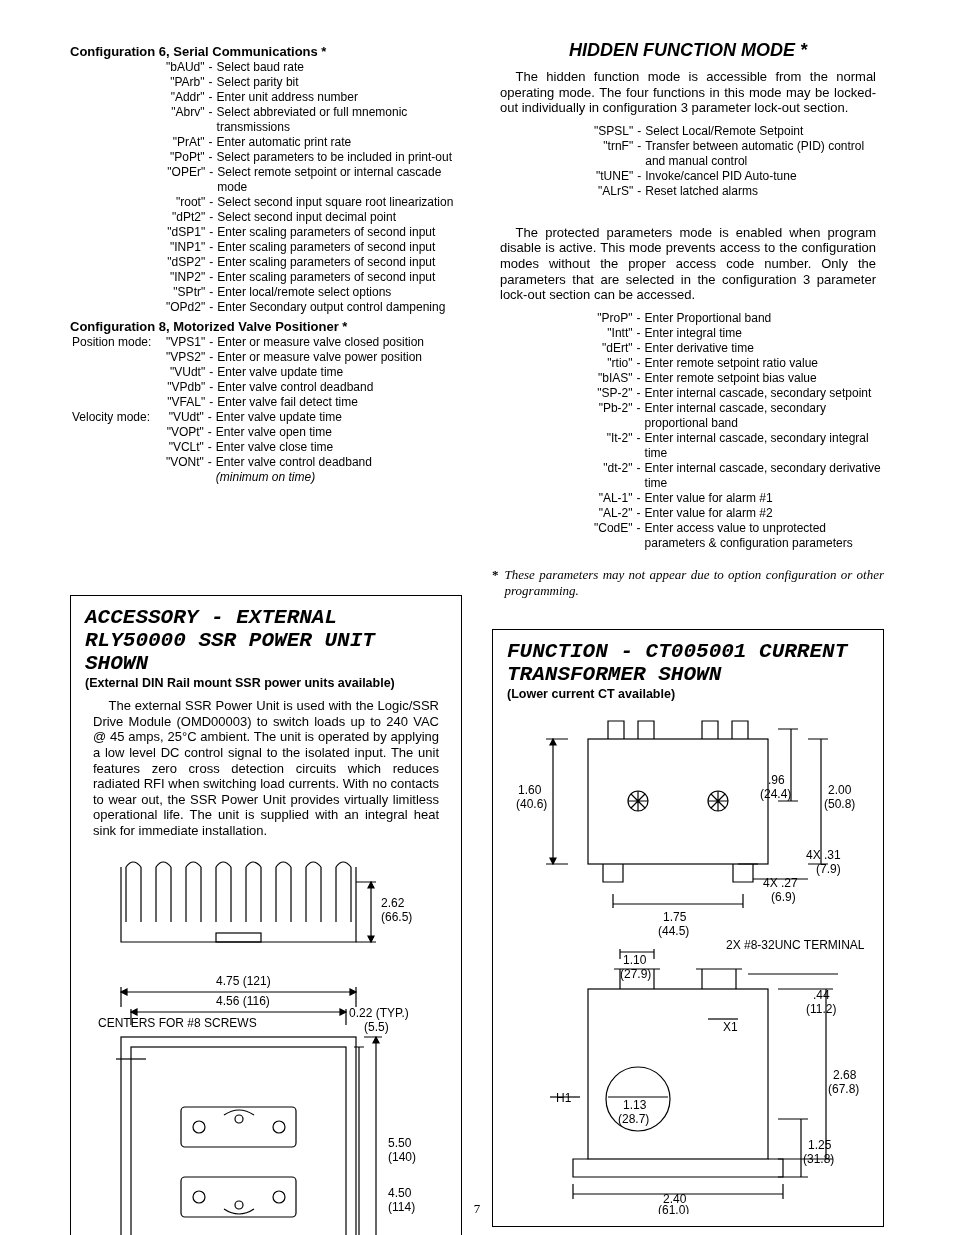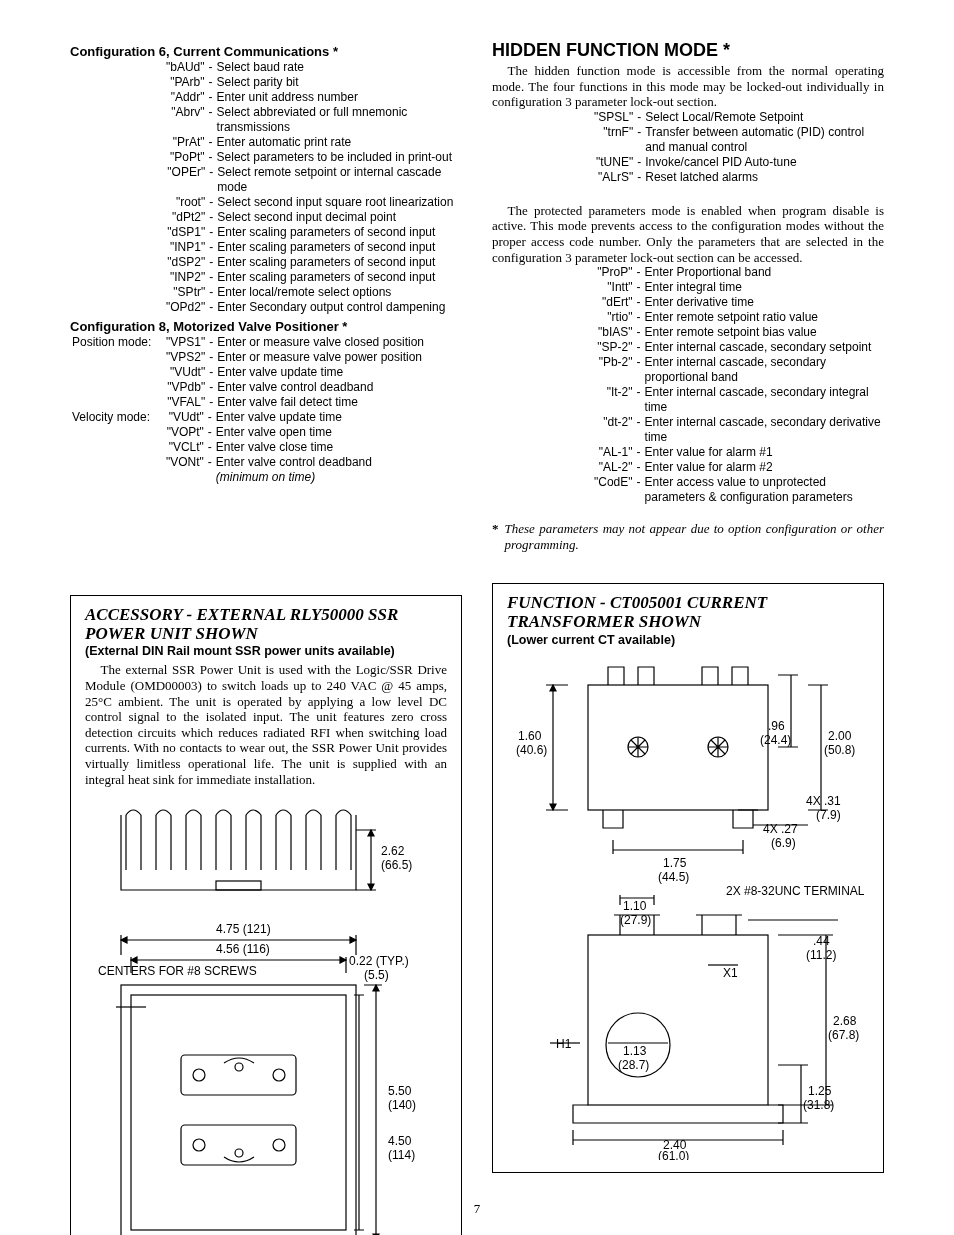--- a/index.html
+++ b/index.html
@@ -38,52 +38,54 @@
   .param-table td {
     vertical-align: top;
     padding: 0 2px;
   }
   .param-label { white-space: nowrap; text-align: left; padding-right: 4px;}
   .param-code  { white-space: nowrap; text-align: right; }
   .param-dash  { white-space: nowrap; }
   .mode-heading {
     font-family: Arial, Helvetica, sans-serif;
     font-weight: bold;
+    font-style: italic;
     font-size: 18px;
     margin: 0 0 2px 0;
+    text-align: center;
   }
   .body-para {
-    font-family: Liberation Serif, serif;
+    font-family: Liberation Sans, sans-serif;
     font-size: 13px;
     text-align: justify;
-    margin: 0;
+    margin: 8px;
     text-indent: 1.2em;
     line-height: 1.2;
   }
   .footnote {
     font-family: "Times New Roman", serif;
     font-style: italic;
     font-size: 13px;
     text-align: justify;
     margin-top: 16px;
     display: flex;
   }
   .footnote .star { flex: 0 0 auto; padding-right: 6px; font-style: normal; font-weight: bold;}
   .accessory-box {
     border: 1.5px solid #000;
     padding: 8px 14px 12px 14px;
     margin-top: 110px;
     font-family: "Times New Roman", serif;
   }
   .col.right .accessory-box { margin-top: 30px; }
   .acc-title {
-    font-family: Liberation Serif, serif;
+    font-family: Liberation Mono, monospace;
     font-weight: bold;
     font-style: italic;
-    font-size: 17px;
+    font-size: 21px;
     line-height: 1.1;
     margin: 2px 0 0 0;
   }
   .acc-sub {
     font-family: Arial, Helvetica, sans-serif;
     font-weight: bold;
     font-size: 12.5px;
     margin: 1px 0 4px 0;
   }
   .figure {
@@ -104,21 +106,21 @@
   }
   .italic { font-style: italic; }
 </style>
 </head>
 <body>
 
 <div class="columns">
 
   <div class="col left">
 
-    <div class="sec-title">Configuration 6, Current Communications *</div>
+    <div class="sec-title">Configuration 6, Serial Communications *</div>
     <table class="param-table">
       <tbody id="tbl-config6">
           <tr>
             <td class="param-label" style="width: 90px;"></td>
             <td class="param-code">"bAUd"</td>
             <td class="param-dash">-</td>
             <td>Select baud rate</td>
           </tr>
           <tr>
             <td class="param-label" style="width: 90px;"></td>

